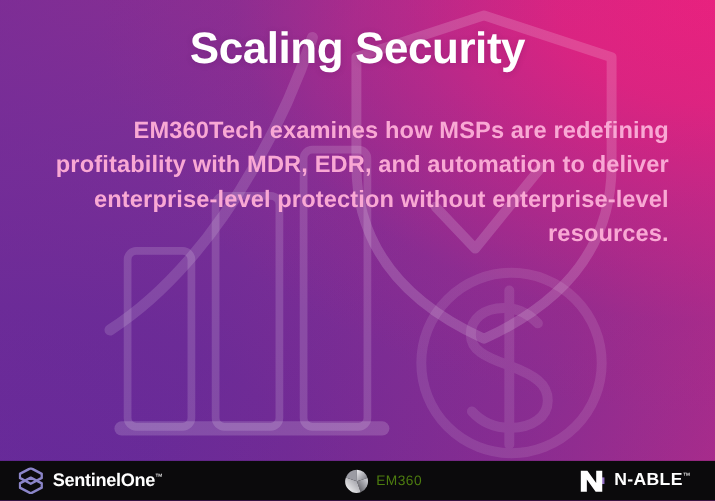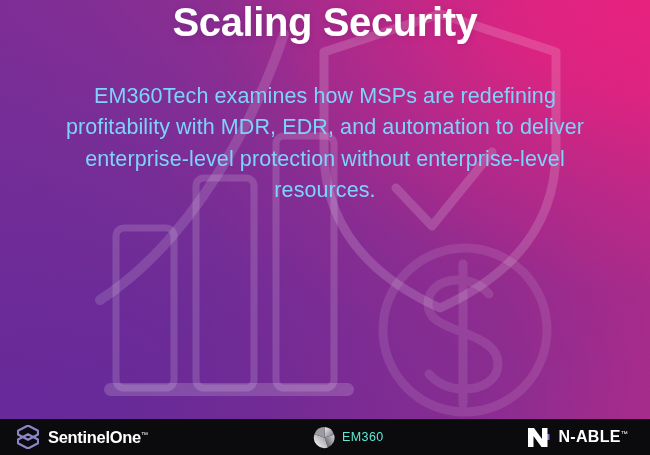--- a/index.html
+++ b/index.html
@@ -44,38 +44,39 @@
     top: 0;
     width: 650px;
     height: 419px;
     display: flex;
     flex-direction: column;
     align-items: center;
   }
   .headline {
     width: 560px;
     margin: 0;
+    padding-top: 22px;
     text-align: center;
     color: #ffffff;
     font-size: 40px;
     line-height: 1.12;
     font-weight: 700;
     letter-spacing: -0.4px;
     text-shadow: 0 1px 6px rgba(60,10,70,0.18);
   }
   .headline .l2 { display: block; }
   .subhead {
     width: 566px;
     margin: 0;
     padding-top: 36px;
-    text-align: center;
-    color: #7dd3fc;
+    text-align: right;
+    color: #f9a8d4;
     font-size: 21.5px;
     line-height: 1.46;
-    font-weight: 400;
+    font-weight: 700;
     letter-spacing: 0.1px;
   }
 
   
   .footer {
     position: absolute;
     left: 0;
     bottom: 0;
     width: 650px;
     height: 36px;
@@ -98,21 +99,21 @@
     color: #ffffff;
     font-size: 16.5px;
     font-weight: 700;
     letter-spacing: -0.3px;
   }
   .s1-tm { font-size: 7px; vertical-align: super; font-weight: 400; }
 
   
   .em-mark { width: 23px; height: 23px; margin-right: 6px; }
   .em-name {
-    color: #5eead4;
+    color: #4d7c0f;
     font-size: 12.5px;
     font-weight: 400;
     letter-spacing: 0.4px;
   }
 
   
   .nable-mark { width: 23px; height: 21px; margin-right: 8px; }
   .nable-name {
     color: #ffffff;
     font-size: 16px;

